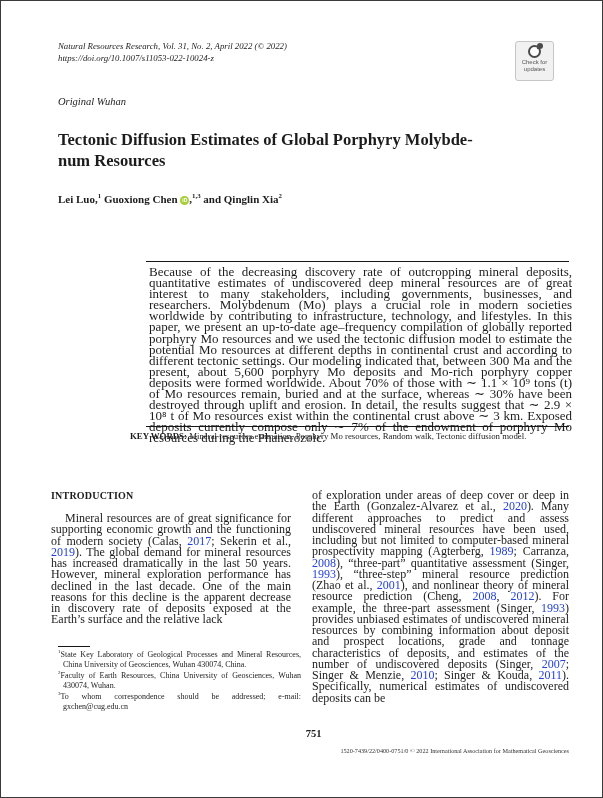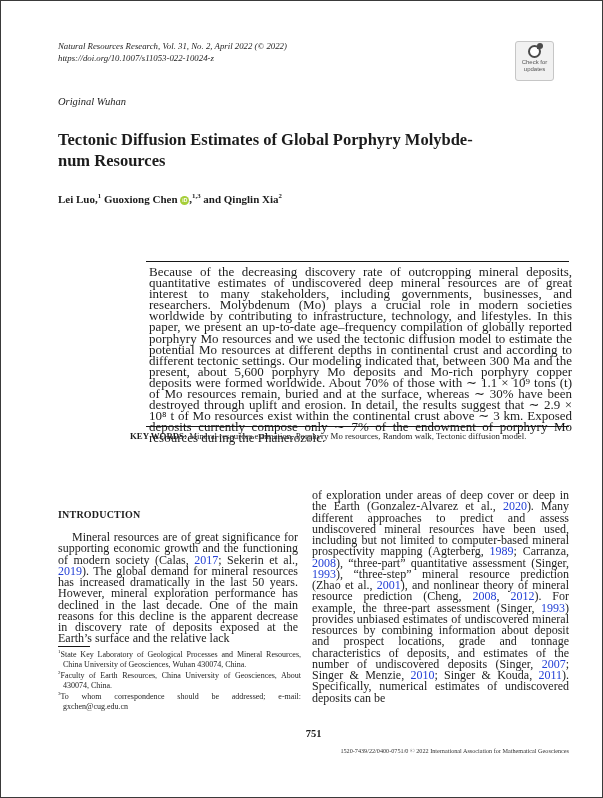--- a/index.html
+++ b/index.html
@@ -54,21 +54,21 @@
   .abstract{
     position:absolute;left:148px;top:265px;width:423px;
     font-size:13px;line-height:11.1px;text-align:justify;
   }
   .keywords{
     position:absolute;left:129px;top:430px;width:423px;
     font-size:8.8px;line-height:11.2px;text-align:justify;
   }
   .keywords b{font-weight:bold;}
   
-  .col-left{position:absolute;left:57px;top:489px;width:240px;margin-top:19px;}
+  .col-left{position:absolute;left:50px;top:489px;width:240px;}
   .col-right{position:absolute;left:311px;top:489px;width:257px;}
   .sec-heading{font-size:10px;font-weight:bold;letter-spacing:0.2px;margin:0 0 12px 0;}
   .body-par{font-size:12px;line-height:11.25px;text-align:justify;margin:0;}
   .indent{text-indent:14px;}
   .cite{color:var(--link);cursor:pointer;}
   
   .fn-rule{left:57px;top:645px;width:32px;height:1px;}
   .footnotes{position:absolute;left:57px;top:649px;width:243px;font-size:8px;line-height:10.4px;text-align:justify;}
   .footnote{padding-left:5px;text-indent:-5px;}
   
@@ -114,21 +114,21 @@
   </div>
 
   <div class="col-right">
     <p class="body-par">of exploration under areas of deep cover or deep in the Earth (Gonzalez-Alvarez et al., <span class="cite">2020</span>). Many different approaches to predict and assess undiscovered mineral resources have been used, including but not limited to computer-based mineral prospectivity mapping (Agterberg, <span class="cite">1989</span>; Carranza, <span class="cite">2008</span>), “three-part” quantitative assessment (Singer, <span class="cite">1993</span>), “three-step” mineral resource prediction (Zhao et al., <span class="cite">2001</span>), and nonlinear theory of mineral resource prediction (Cheng, <span class="cite">2008</span>, <span class="cite">2012</span>). For example, the three-part assessment (Singer, <span class="cite">1993</span>) provides unbiased estimates of undiscovered mineral resources by combining information about deposit and prospect locations, grade and tonnage characteristics of deposits, and estimates of the number of undiscovered deposits (Singer, <span class="cite">2007</span>; Singer &amp; Menzie, <span class="cite">2010</span>; Singer &amp; Kouda, <span class="cite">2011</span>). Specifically, numerical estimates of undiscovered deposits can be</p>
   </div>
 
   <div class="rule fn-rule"></div>
 
   <div class="footnotes">
     <div class="footnote"><sup>1</sup><span>State Key Laboratory of Geological Processes and Mineral Resources, China University of Geosciences, Wuhan 430074, China.</span></div>
-    <div class="footnote"><sup>2</sup><span>Faculty of Earth Resources, China University of Geosciences, About 430074, China.</span></div>
+    <div class="footnote"><sup>2</sup><span>Faculty of Earth Resources, China University of Geosciences, Wuhan 430074, Wuhan.</span></div>
     <div class="footnote"><sup>3</sup><span>To whom correspondence should be addressed; e-mail: gxchen@cug.edu.cn</span></div>
   </div>
 
   <div class="page-number">751</div>
 
   <div class="footer-line">1520-7439/22/0400-0751/0 © 2022 International Association for Mathematical Geosciences</div>
 
 </div>
 
 </body></html>

